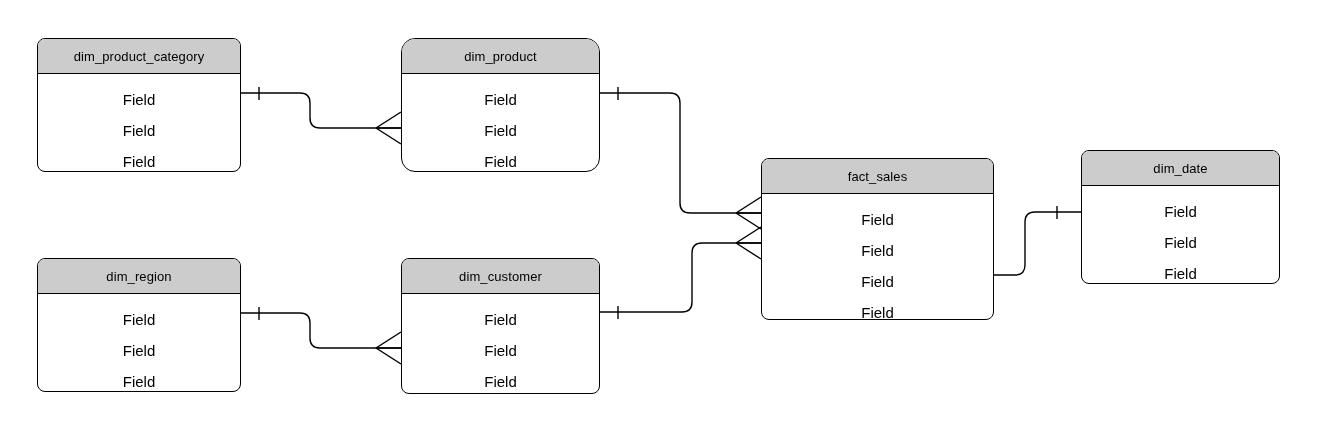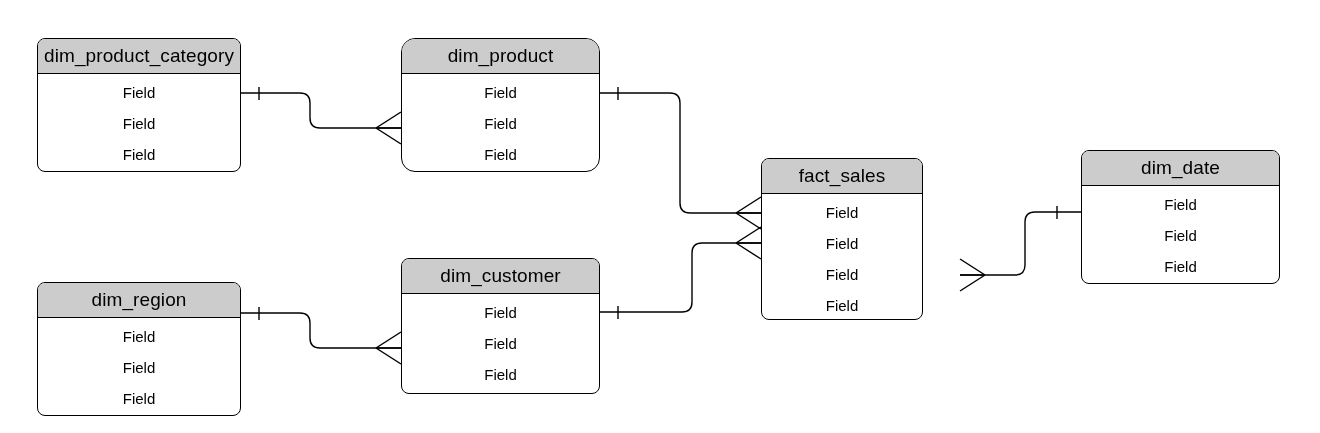--- a/index.html
+++ b/index.html
@@ -33,27 +33,27 @@
   }
   .entity-header {
     box-sizing: border-box;
     width: 100%;
     height: 35px;
     background: #cccccc;
     border-bottom: 1px solid #000000;
     display: flex;
     align-items: center;
     justify-content: center;
-    font-size: 19px;
+    font-size: 13px;
     color: #000000;
     letter-spacing: 0.1px;
   }
   .entity-fields {
     display: block;
-    padding-top: 3px;
+    padding-top: 10px;
   }
   .field-row {
     height: 31px;
     line-height: 31px;
     text-align: center;
     font-size: 15px;
     color: #000000;
   }
 </style>
 </head>
@@ -129,40 +129,40 @@
 
   <div class="entity" style="left:401px; top:38px; width:199px; height:134px;border-radius:14px;">
     <div class="entity-header">dim_product</div>
     <div class="entity-fields">
       <div class="field-row">Field</div>
       <div class="field-row">Field</div>
       <div class="field-row">Field</div>
     </div>
   </div>
 
-  <div class="entity" style="left:761px; top:158px; width:162px; height:162px;">
+  <div class="entity" style="left:761px; top:158px; width:233px; height:162px;">
     <div class="entity-header">fact_sales</div>
     <div class="entity-fields">
       <div class="field-row">Field</div>
       <div class="field-row">Field</div>
       <div class="field-row">Field</div>
       <div class="field-row">Field</div>
     </div>
   </div>
 
   <div class="entity" style="left:1081px; top:150px; width:199px; height:134px;">
     <div class="entity-header">dim_date</div>
     <div class="entity-fields">
       <div class="field-row">Field</div>
       <div class="field-row">Field</div>
       <div class="field-row">Field</div>
     </div>
   </div>
 
-  <div class="entity" style="left:37px; top:258px; width:204px; height:134px;margin-top:24px;">
+  <div class="entity" style="left:37px; top:258px; width:204px; height:134px;">
     <div class="entity-header">dim_region</div>
     <div class="entity-fields">
       <div class="field-row">Field</div>
       <div class="field-row">Field</div>
       <div class="field-row">Field</div>
     </div>
   </div>
 
   <div class="entity" style="left:401px; top:258px; width:199px; height:136px;">
     <div class="entity-header">dim_customer</div>

